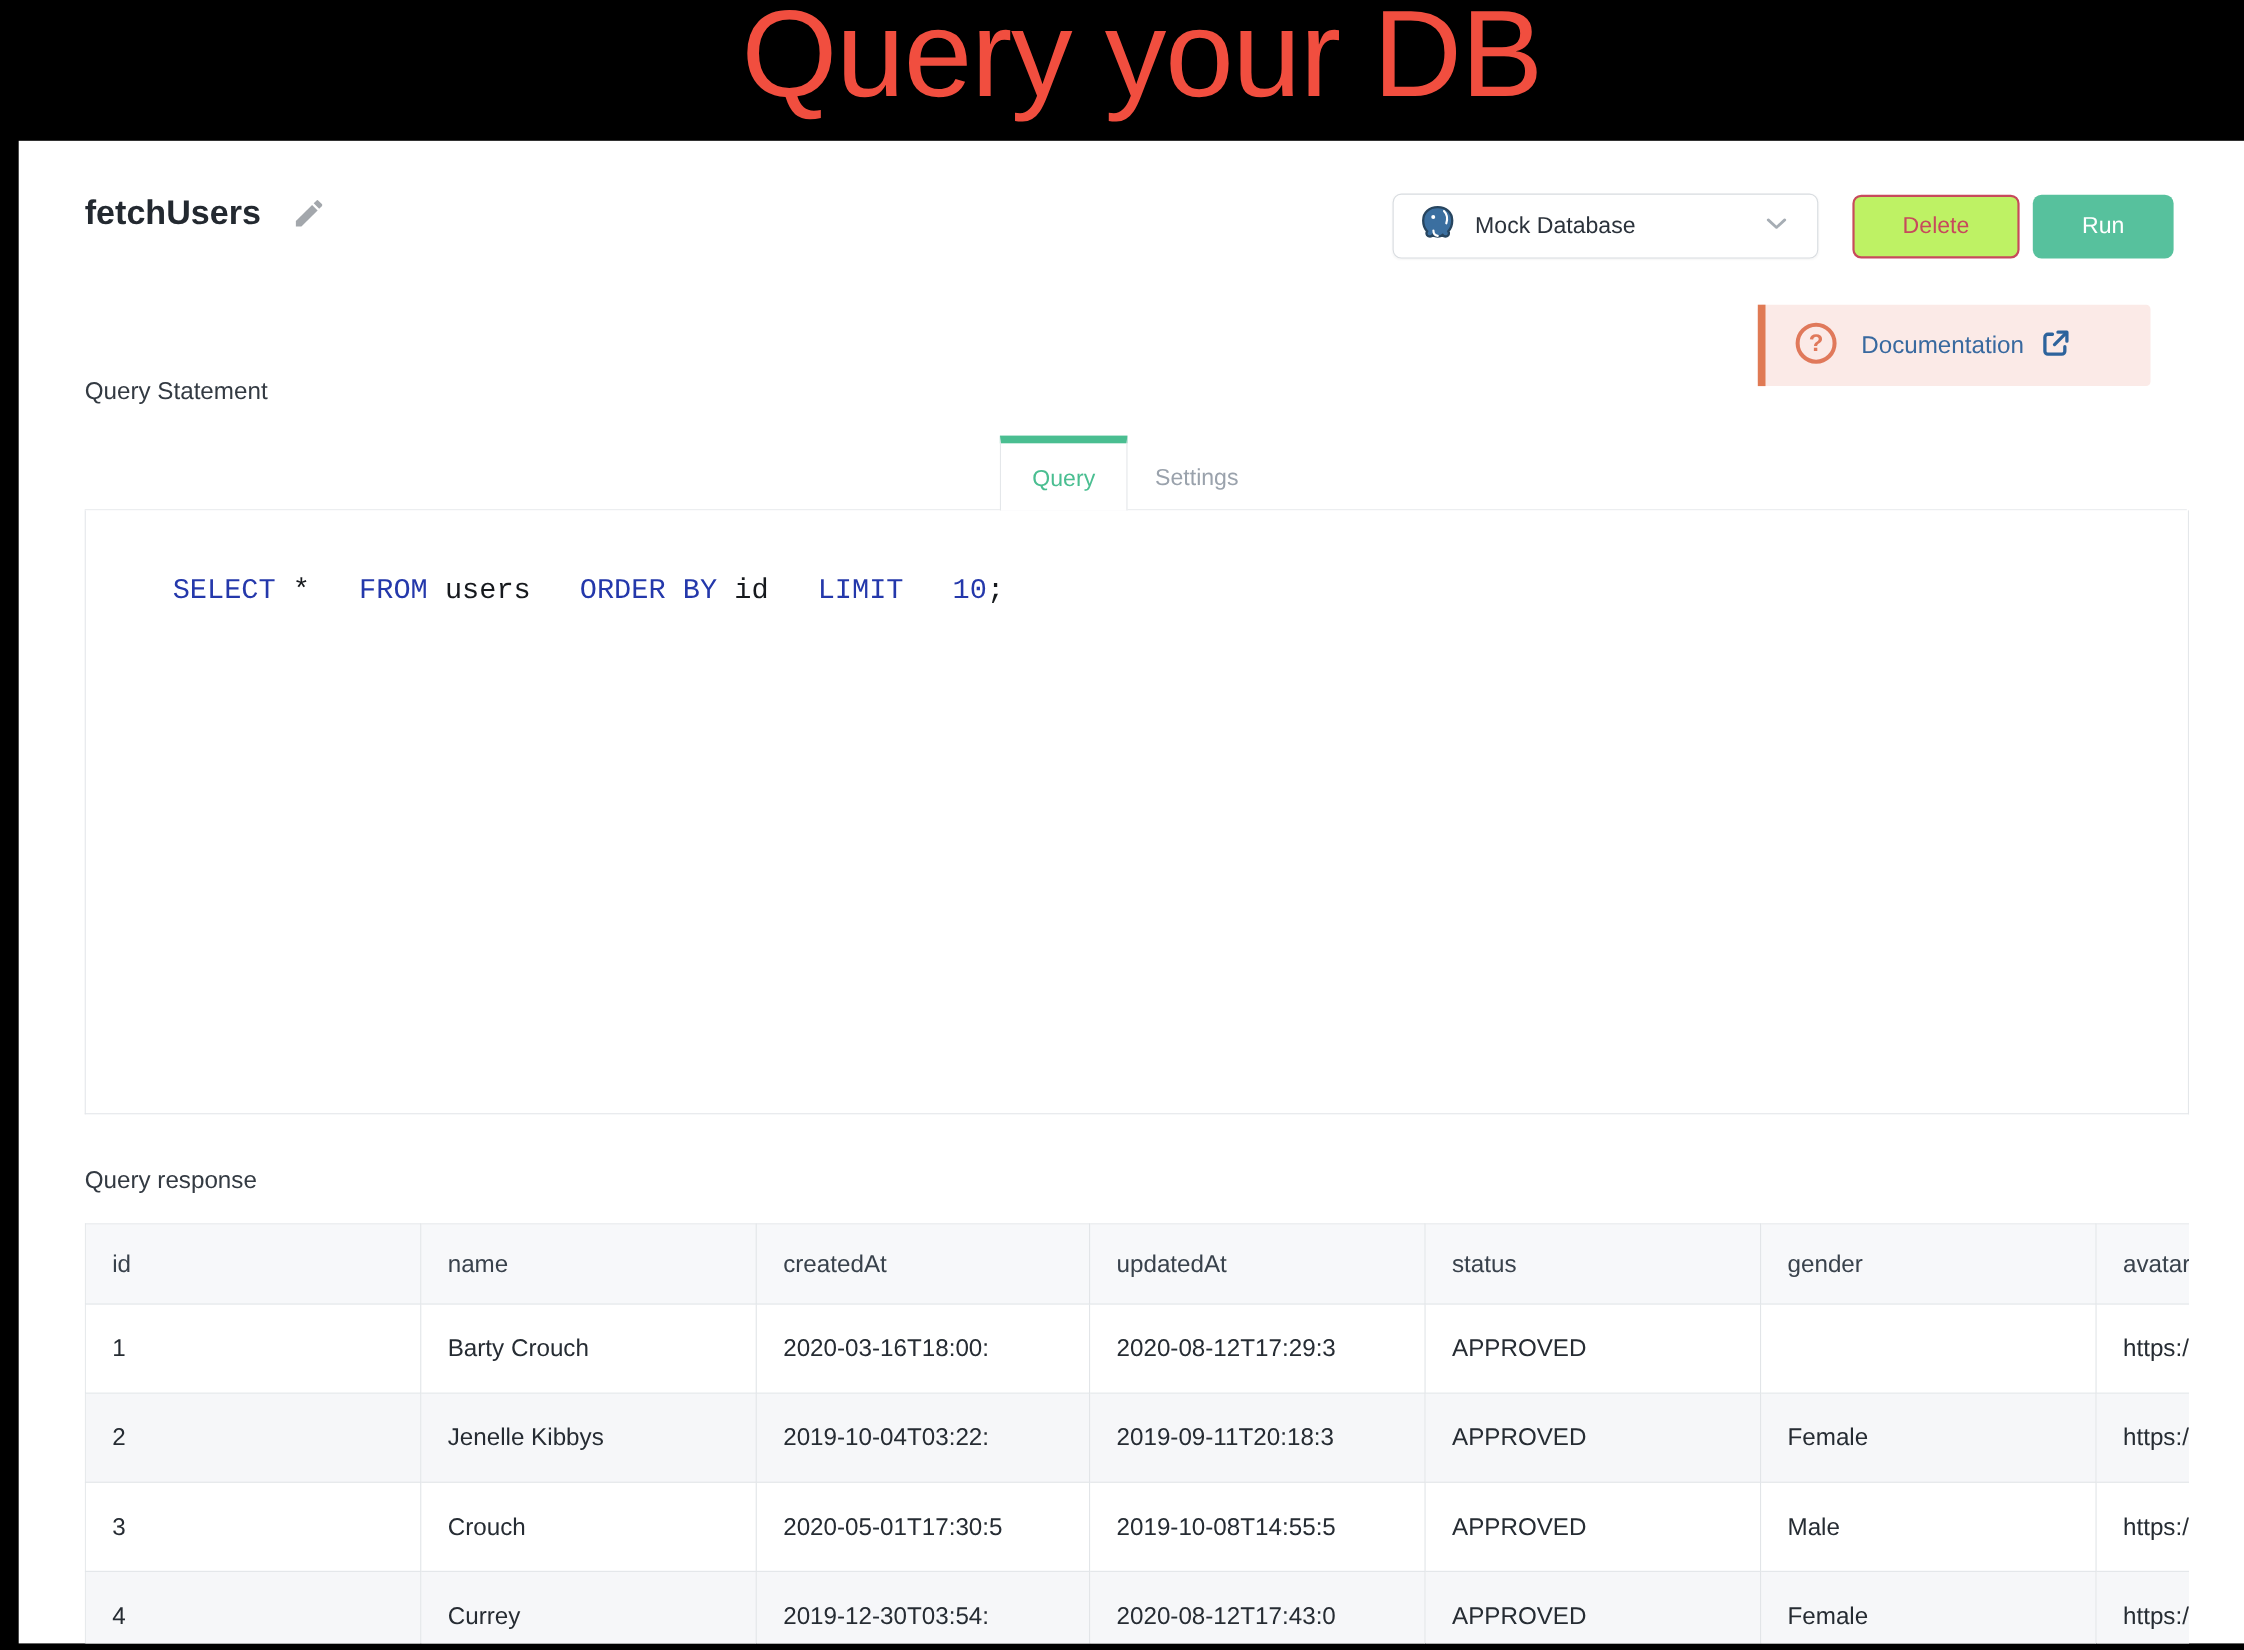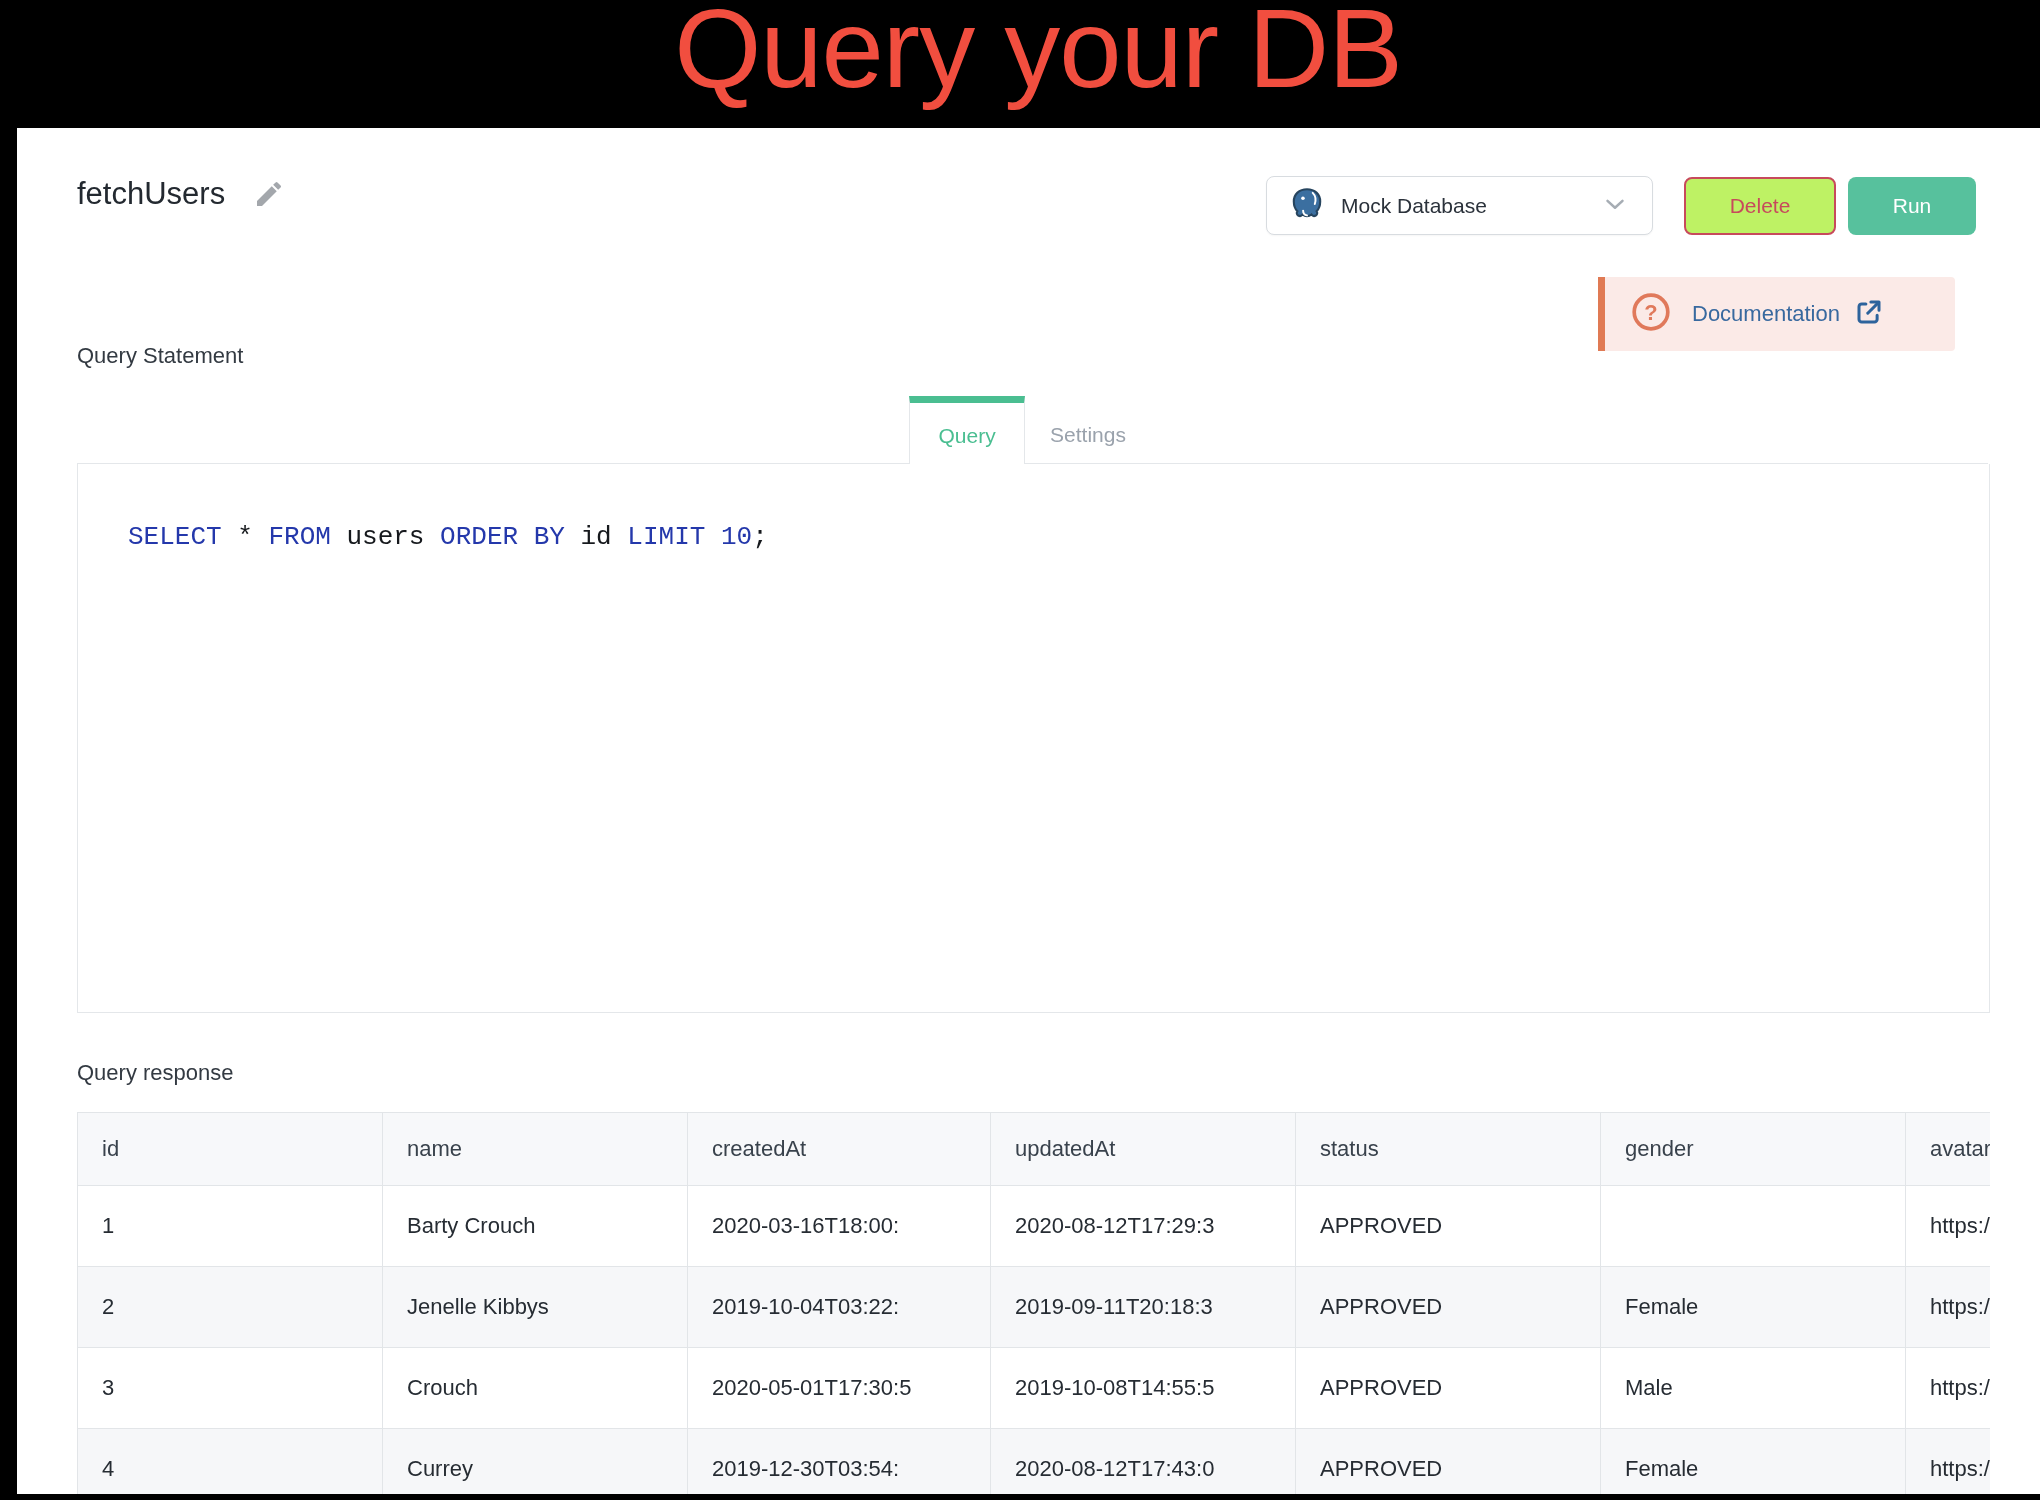--- a/index.html
+++ b/index.html
@@ -10,21 +10,21 @@
   .banner { height:128px; background:#000; overflow:hidden; }
   .banner-title { color:#F14E3F; font-size:112px; line-height:1.05; text-align:center;
                   padding-left:36px; margin-top:-10px; font-weight:400; letter-spacing:-1px; }
 
   
   .panel { position:relative; margin-left:17px; width:2023px; height:1366px;
            background:#fff; overflow:hidden; }
 
   
   .name-row { position:absolute; left:60px; top:48px; display:flex; align-items:center; gap:28px; }
-  .query-name { font-size:31px; font-weight:400; color:#232930; }
+  .query-name { font-size:31px; font-weight:700; color:#232930; }
   .pencil { width:32px; height:32px; display:inline-flex; cursor:pointer; }
 
   .controls { position:absolute; top:48px; right:64px; display:flex; align-items:center; }
   .db-select { width:387px; height:59px; border:1px solid #D8DCE0; border-radius:8px;
                background:#fff; display:flex; align-items:center; padding:0 22px;
                box-shadow:0 1px 2px rgba(0,0,0,.04); cursor:pointer; }
   .db-select .db-label { font-size:21px; color:#2B323B; margin-left:16px; flex:1; }
   .btn { height:58px; border-radius:8px; font-size:21px; display:flex; align-items:center;
          justify-content:center; cursor:pointer; }
   .btn-delete { width:152px; margin-left:31px; background:#bef264; border:2px solid #C74A5C; color:#C74A5C; }
@@ -44,21 +44,21 @@
   .tabs { margin-top:26px; display:flex; border-bottom:1px solid #E4E7EA; height:68px;justify-content:center; }
   .tab { font-size:21px; display:flex; align-items:flex-end; padding-bottom:16px; cursor:pointer; }
   .tab.active { width:116px; border-left:1px solid #E4E7EA; border-right:1px solid #E4E7EA;
                 border-top:7px solid #4ABE91; color:#4ABE91; background:#fff;
                 margin-bottom:-1px; justify-content:center; }
   .tab.inactive { color:#9AA2AC; padding-left:25px; padding-right:30px; }
 
   .editor { width:1913px; height:549px; border:1px solid #E4E7EA; border-top:none;
             background:#fff; padding:58px 0 0 50px; cursor:text; }
   .code-line { font-family:"Liberation Mono", monospace; font-size:26px; white-space:pre; }
-  .tok-kw { color:#2438AB; }
+  .tok-kw { color:#2438AB;margin-left:29px; }
   .tok-pl { color:#16191d; }
 
   .resp-label { margin-top:45px; }
 
   .table-wrap { margin-top:25px; width:1913px; overflow:hidden; }
   table { border-collapse:collapse; table-layout:fixed; width:1913px; }
   th, td { border:1px solid #E2E5E8; padding:0 0 0 24px; text-align:left;
            white-space:nowrap; overflow:hidden; font-size:22px; }
   th { height:73px; background:#F7F8FA; color:#39424C; font-weight:500; }
   td { height:81px; color:#262C33; font-weight:400; }

